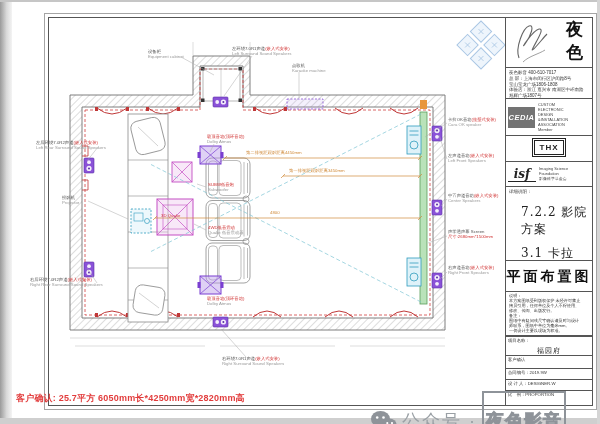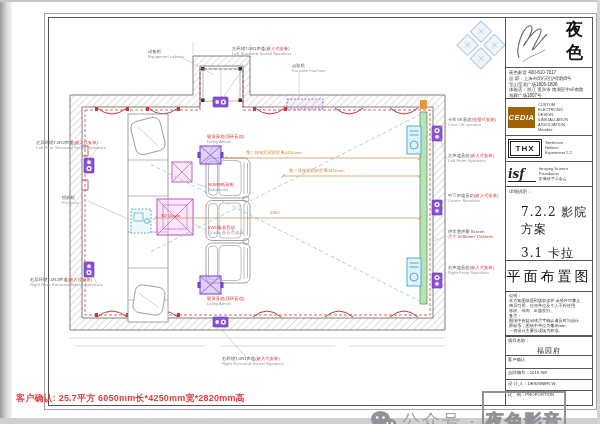--- a/index.html
+++ b/index.html
@@ -18,31 +18,31 @@
 
   
   .titleblock{position:absolute;top:0;right:0;bottom:0;width:86px;border-left:1px solid #555;background:#fff;}
   .tb-sec{position:relative;border-bottom:1px solid #555;box-sizing:border-box;overflow:hidden;}
   .tiny{font-size:6px;transform:scale(.75);transform-origin:0 0;width:133%;line-height:1.3;color:#333;}
   .brand{height:50px;}
   .brand-char{position:absolute;right:9px;font-family:"DejaVu Serif",serif;font-weight:bold;font-size:17px;color:#111;line-height:1;}
   .bc1{top:3px;} .bc2{top:26px;}
   .contact{height:31px;padding:2px 0 0 3px;box-sizing:border-box;}
   .cert{height:37px;display:flex;align-items:center;padding:2px;box-sizing:border-box;gap:3px;}
-  .cert.thx{height:26px;} .cert.isf{height:25px;}
-  .cedia-logo{width:27px;height:21px;background:#a16207;color:#fff;flex:0 0 auto;
+  .cert.thx{height:26px;flex-direction:column;} .cert.isf{height:25px;}
+  .cedia-logo{width:27px;height:21px;background:#737373;color:#fff;flex:0 0 auto;
     font:italic bold 7.5px/21px "Liberation Sans",sans-serif;text-align:center;letter-spacing:.5px;}
   .thx-logo{width:28px;height:13px;border:1px solid #222;outline:1px solid #222;outline-offset:1px;flex:0 0 auto;
     font:bold 8px/13px "Liberation Sans",sans-serif;text-align:center;letter-spacing:1px;color:#222;margin:2px;}
   .isf-logo{width:28px;flex:0 0 auto;font:italic bold 12px/14px "DejaVu Serif",serif;color:#222;
-    text-align:left;border-bottom:1.5px solid #222;}
+    text-align:center;border-bottom:1.5px solid #222;}
   .cert-text{font-size:6px;transform:scale(.66);transform-origin:0 50%;width:150%;line-height:1.25;color:#444;}
   .schemes{height:74px;padding:2px 0 0 3px;box-sizing:border-box;}
   .scheme{font-size:12px;color:#222;letter-spacing:1px;margin:7px 0 0 12px;font-family:"DejaVu Serif",serif;}
-  .dwg-title{height:31px;font-family:"DejaVu Serif",serif;font-weight:normal;font-size:14px;color:#111;
+  .dwg-title{height:31px;font-family:"DejaVu Serif",serif;font-weight:bold;font-size:14px;color:#111;
     letter-spacing:3px;text-align:center;line-height:31px;}
   .notes{height:44px;padding:1px 0 0 3px;box-sizing:border-box;}
   .trow{border-bottom:1px solid #555;box-sizing:border-box;position:relative;}
   .trow:last-child{border-bottom:none;}
   .t-project{height:20px;} .t-confirm{height:13px;} .t-contract{height:11px;} .t-designer{height:11px;} .t-scale{height:12px;}
   .trow .lab{position:absolute;left:2px;top:1px;font-size:6px;transform:scale(.72);transform-origin:0 0;color:#333;white-space:nowrap;}
   .t-project .val{position:absolute;left:0;right:0;top:9px;text-align:center;font-size:7px;color:#222;letter-spacing:1px;}
 
   
   .plbl{position:absolute;font-size:6px;line-height:1.2;transform:scale(.72);transform-origin:0 0;white-space:nowrap;}

